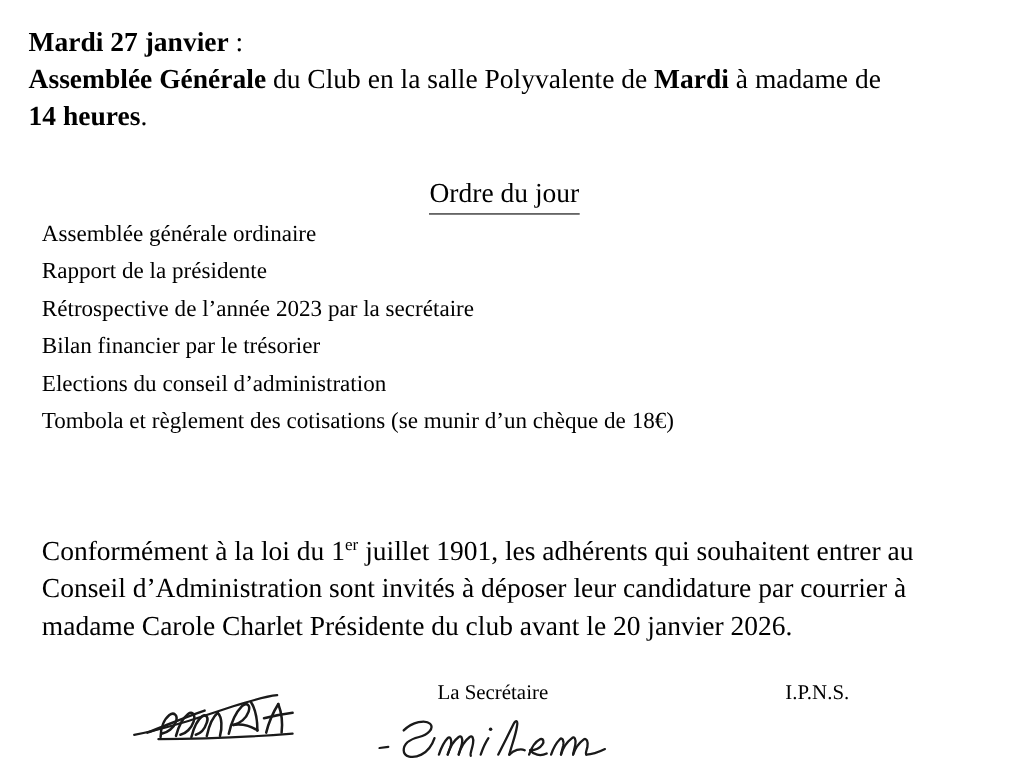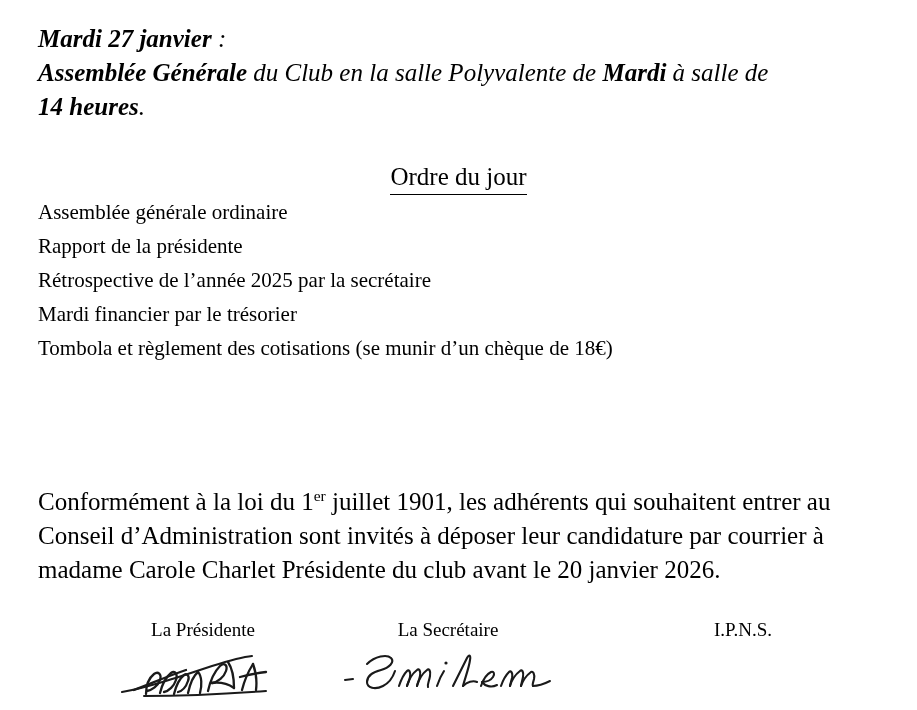--- a/index.html
+++ b/index.html
@@ -20,24 +20,23 @@
 
   .page {
     position: absolute;
     inset: 0;
     padding: 0;
   }
 
   
   .header-block {
     position: absolute;
-    left: 38px;
+    left: 26px;
     top: 22px;
     width: 840px;
-    font-style: italic;
   }
   .header-line {
     font-size: 25px;
     line-height: 34px;
     white-space: nowrap;
   }
   .header-line b {
     font-weight: bold;
   }
 
@@ -122,43 +121,43 @@
   }
 </style>
 </head>
 <body>
 
 <div class="page">
 
   <div class="header-block">
     <div class="header-line"><b>Mardi 27 janvier</b><span> :</span></div>
 
-    <div class="header-line"><b>Assemblée Générale</b><span> du Club en la salle Polyvalente de </span><b>Mardi</b><span> à salle de</span></div>
+    <div class="header-line"><b>Assemblée Générale</b><span> du Club en la salle Polyvalente de </span><b>Mardi</b><span> à madame de</span></div>
 
     <div class="header-line"><b>14 heures</b><span>.</span></div>
   </div>
 
   <div class="agenda-title-wrap">
     <span class="agenda-title">Ordre du jour</span>
   </div>
 
   <ul class="agenda-list">
     <li>Assemblée générale ordinaire</li>
     <li>Rapport de la présidente</li>
-    <li>Rétrospective de l’année 2025 par la secrétaire</li>
-    <li>Mardi financier par le trésorier</li>
+    <li>Rétrospective de l’année 2023 par la secrétaire</li>
+    <li>Bilan financier par le trésorier</li>
+    <li>Elections du conseil d’administration</li>
     <li>Tombola et règlement des cotisations (se munir d’un chèque de 18€)</li>
   </ul>
 
   <p class="notice-paragraph"><span>Conformément à la loi du 1</span><sup>er</sup><span> juillet 1901, les adhérents qui souhaitent entrer au Conseil d’Administration sont invités à déposer leur candidature par courrier à madame Carole Charlet Présidente du club avant le 20 janvier 2026.</span></p>
 
   <div class="signature-row">
 
     <div class="sig-col sig-col--president">
-      <div class="sig-label">La Présidente</div>
       <div class="sig-mark">
         <svg width="175" height="58" viewBox="0 0 175 58" fill="none" stroke="#1a1a1a" stroke-width="2.3" stroke-linecap="round" stroke-linejoin="round">
           <path d="M6 48 C30 44, 60 34, 96 22 C112 17, 126 13, 136 12" stroke-width="2"></path>
           <path d="M18 46 C34 40, 52 32, 70 26"></path>
           <path d="M30 50 C30 42, 33 34, 38 30 C42 27, 46 30, 44 36 C42 42, 36 46, 31 47"></path>
           <path d="M44 49 C46 41, 50 33, 55 29 C59 26, 62 30, 60 36 C58 42, 53 47, 48 48"></path>
           <path d="M58 50 C60 42, 63 35, 68 31 C71 29, 74 32, 72 37 C70 43, 66 47, 62 48"></path>
           <path d="M72 49 C74 40, 77 32, 82 28"></path>
           <path d="M82 28 C86 32, 86 42, 84 49"></path>
           <path d="M92 47 C94 38, 98 28, 104 22 C108 18, 112 21, 110 27 C108 33, 102 38, 96 39"></path>

